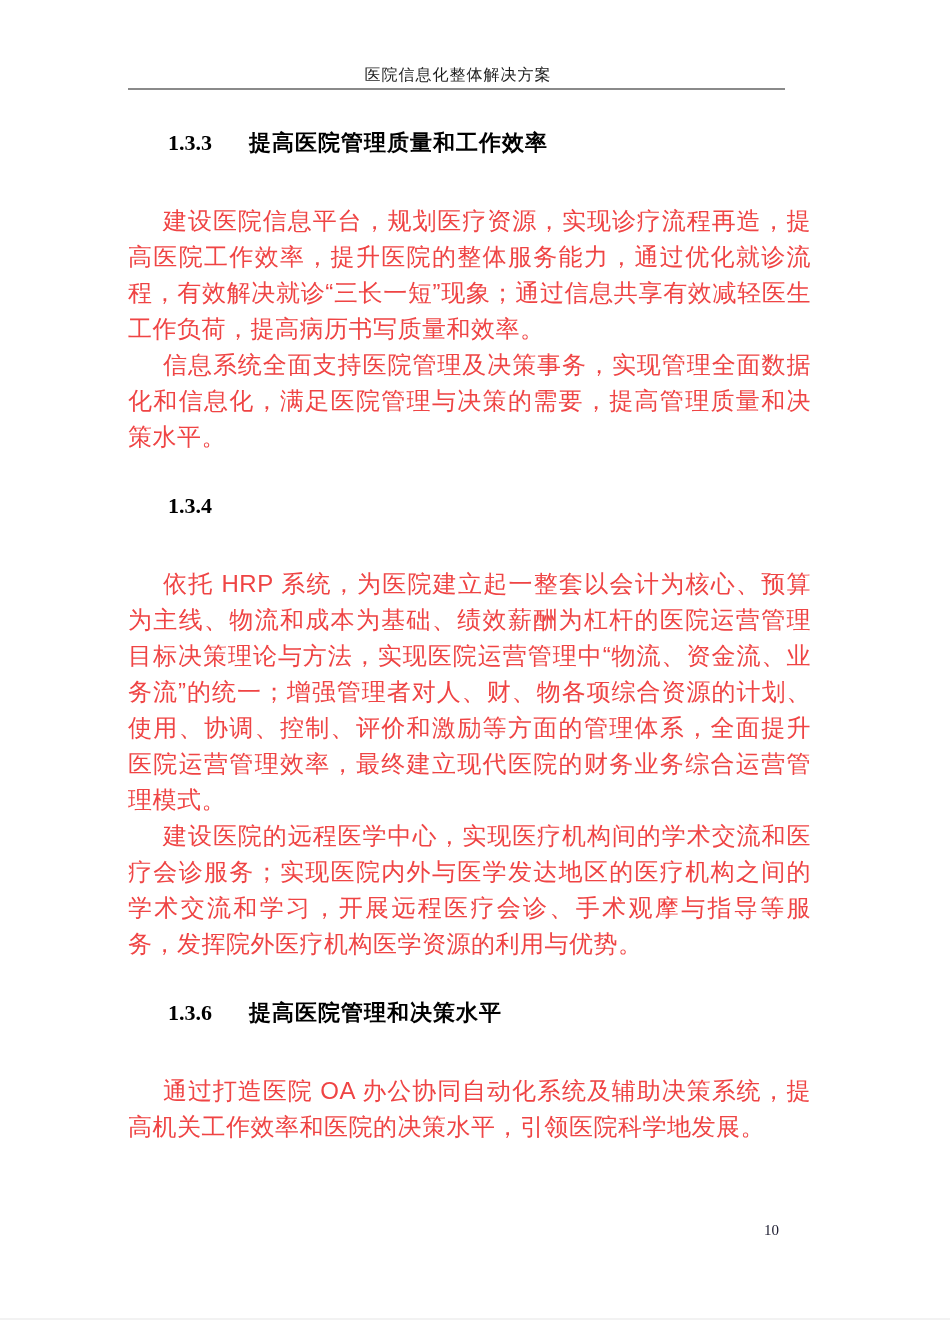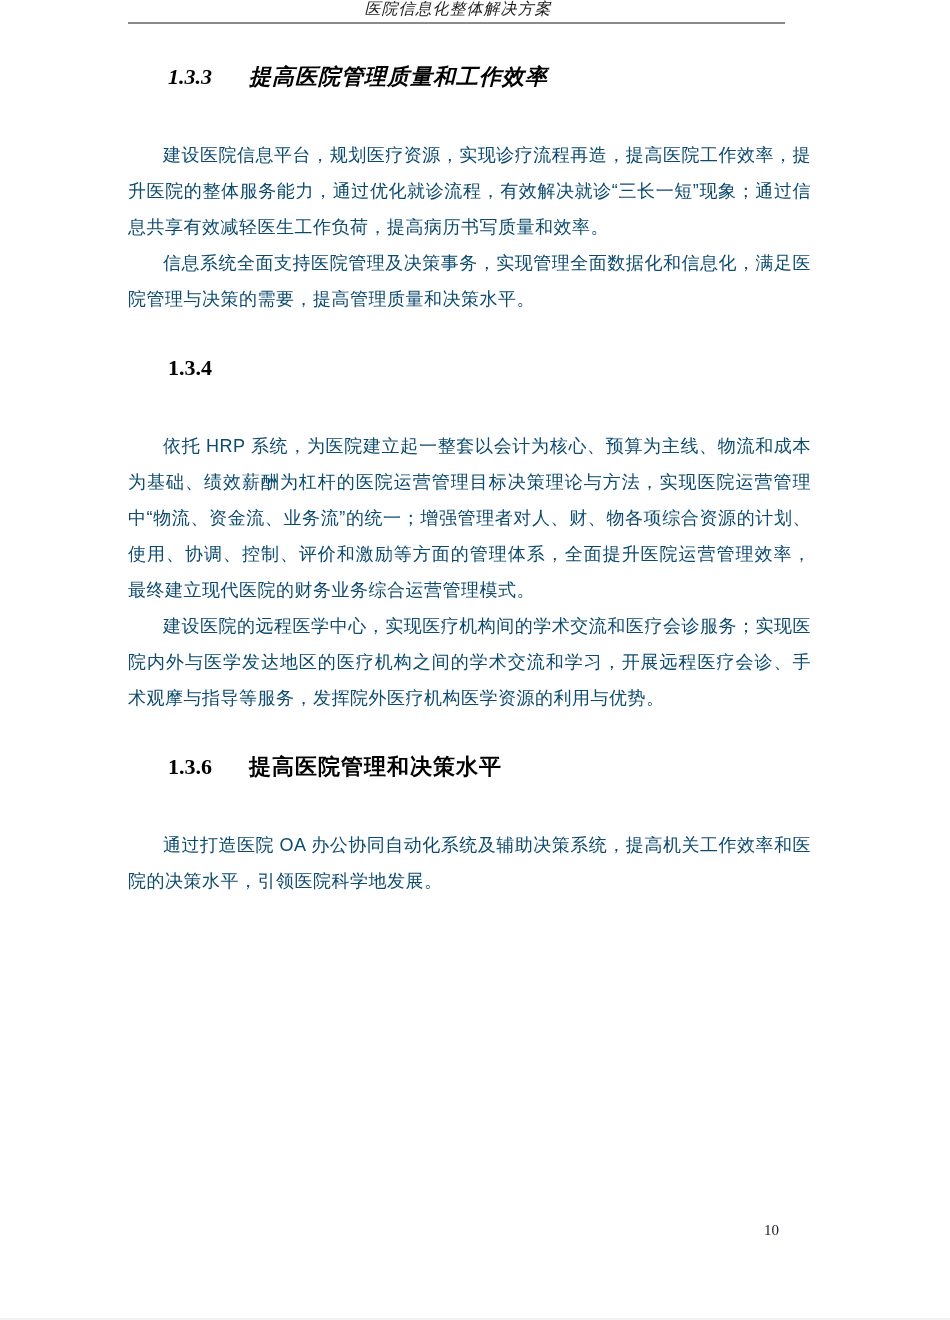--- a/index.html
+++ b/index.html
@@ -23,22 +23,22 @@
     height: 2px;
     background: #f2f2f2;
   }
   .content {
     position: absolute;
     left: 128px;
     top: 0;
     width: 683px;
   }
   .page-header {
+    padding-top: 66px;
     width: 660px;
-    font-style: italic;
   }
   .header-title {
     display: block;
     text-align: center;
     font-size: 16px;
     line-height: 18px;
     letter-spacing: 1px;
     color: #1c1c1c;
   }
   .header-rule {
@@ -52,40 +52,39 @@
     align-items: baseline;
     margin: 36px 0 45px 0;
     padding-left: 40px;
     font-size: 22px;
     line-height: 30px;
     font-weight: 700;
     color: #000000;
   }
   .section-heading.first {
     margin-top: 38px;
-    font-style: italic;
   }
   .heading-number {
     font-family: "Liberation Serif", serif;
     font-weight: 700;
     margin-right: 37px;
     white-space: nowrap;
   }
   .heading-title {
     letter-spacing: 1px;
     white-space: nowrap;
   }
   .body-par {
     margin: 0;
-    font-size: 18px;
+    font-size: 24px;
     line-height: 36px;
     text-align: justify;
     text-indent: 35px;
     letter-spacing: 0.5px;
-    color: #0c4a6e;
+    color: #ef4444;
   }
   .page-number {
     position: absolute;
     top: 1222px;
     left: 764px;
     font-family: "Liberation Serif", serif;
     font-size: 15px;
     color: #1a1a2e;
     text-align: right;
   }

